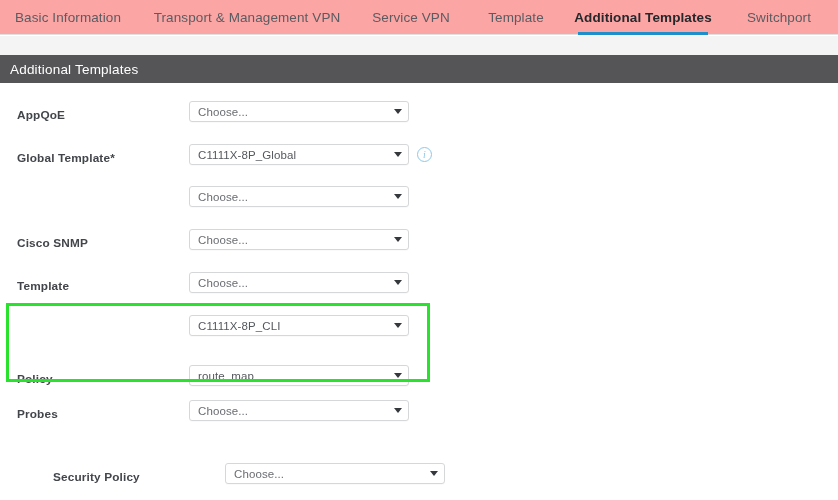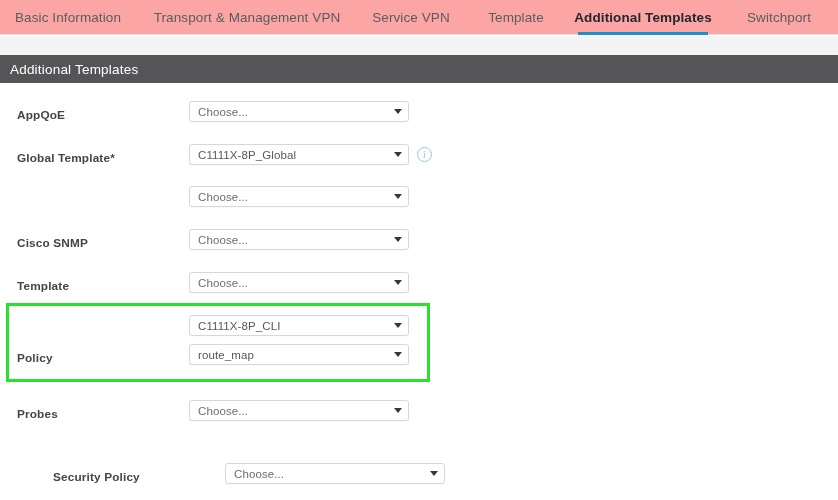--- a/index.html
+++ b/index.html
@@ -268,21 +268,21 @@
             <span class="value placeholder">Choose...</span>
             <span class="caret"></span>
           </div>
         </div>
         <div class="row" style="top: 224px;">
           <div class="select">
             <span class="value">C1111X-8P_CLI</span>
             <span class="caret"></span>
           </div>
         </div>
-        <div class="row" style="top: 253px;">
+        <div class="row" style="top: 274px;">
           <div class="label">
             <span>Policy</span>
           </div>
           <div class="select">
             <span class="value">route_map</span>
             <span class="caret"></span>
           </div>
         </div>
         <div class="row" style="top: 309px;">
           <div class="label">

